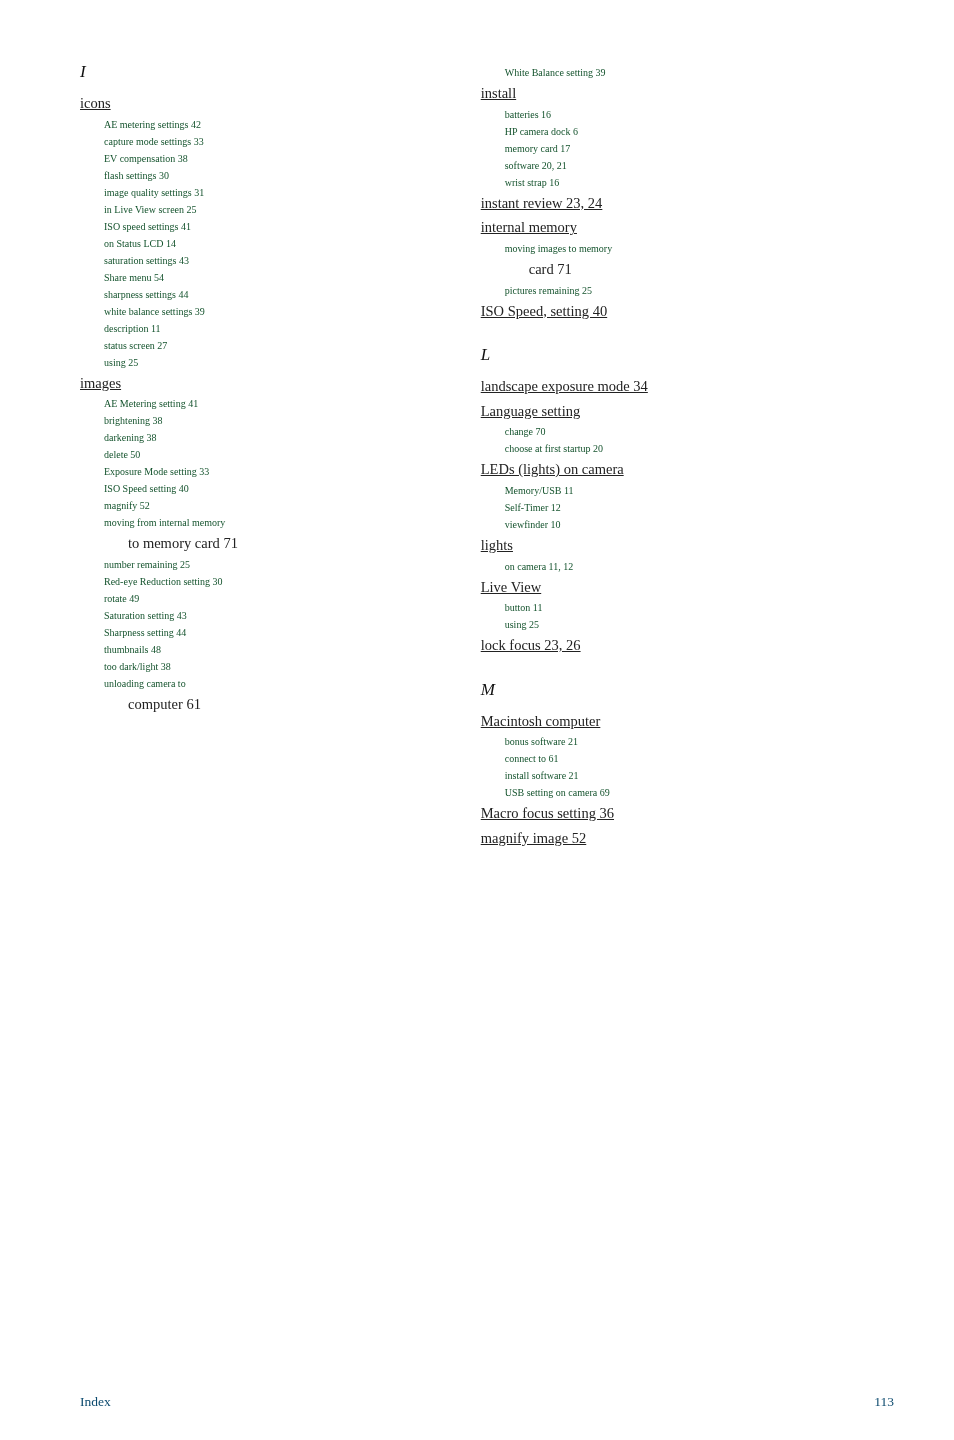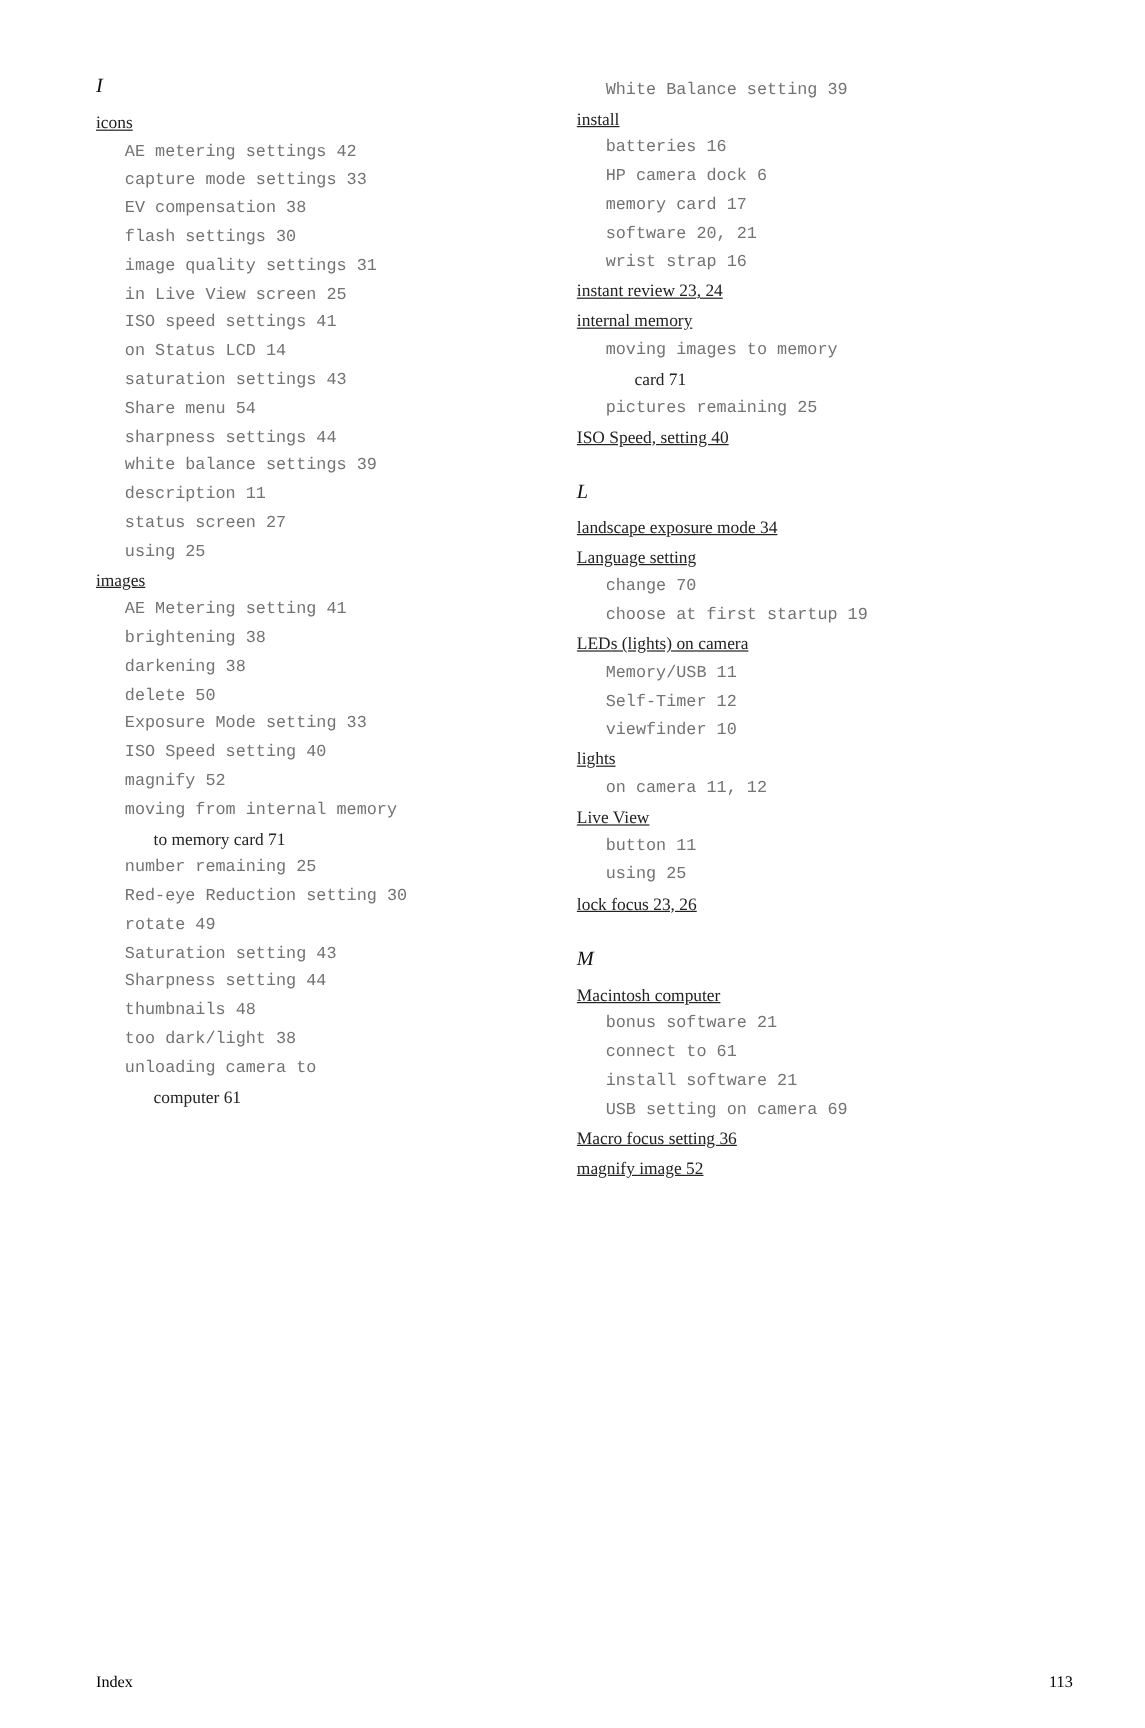--- a/index.html
+++ b/index.html
@@ -41,43 +41,42 @@
     .index-entry {
       line-height: 1.7;
     }
     .entry-main {
       font-size: 14.5px;
       color: #222;
       text-decoration: underline;
     }
     .entry-sub {
       padding-left: 24px;
-      font-size: 14px;
-      color: #737373;
+      font-size: 10px;
+      color: #14532d;
       line-height: 1.7;
-      font-family: Liberation Mono, monospace;
     }
     .entry-sub2 {
       padding-left: 48px;
       font-size: 14.5px;
       color: #222;
       line-height: 1.7;
     }
     .section-gap {
       margin-top: 18px;
     }
     .footer {
       position: absolute;
       bottom: 30px;
       left: 80px;
       right: 60px;
       display: flex;
       justify-content: space-between;
       font-size: 13.5px;
-      color: #000000;
+      color: #0c4a6e;
     }
   </style>
 </head>
 <body>
 
 <div class="page-container">
   <div class="left-column">
 
     <div class="index-entry section-gap">
       <div class="section-letter">I</div>
@@ -145,21 +144,21 @@
       <div class="entry-main">ISO Speed, setting 40</div>
     </div>
 
     <div class="index-entry section-gap">
       <div class="section-letter">L</div>
 
       <div class="entry-main">landscape exposure mode 34</div>
 
       <div class="entry-main">Language setting</div>
       <div class="entry-sub">change 70</div>
-      <div class="entry-sub">choose at first startup 19</div>
+      <div class="entry-sub">choose at first startup 20</div>
 
       <div class="entry-main">LEDs (lights) on camera</div>
       <div class="entry-sub">Memory/USB 11</div>
       <div class="entry-sub">Self-Timer 12</div>
       <div class="entry-sub">viewfinder 10</div>
 
       <div class="entry-main">lights</div>
       <div class="entry-sub">on camera 11, 12</div>
 
       <div class="entry-main">Live View</div>

